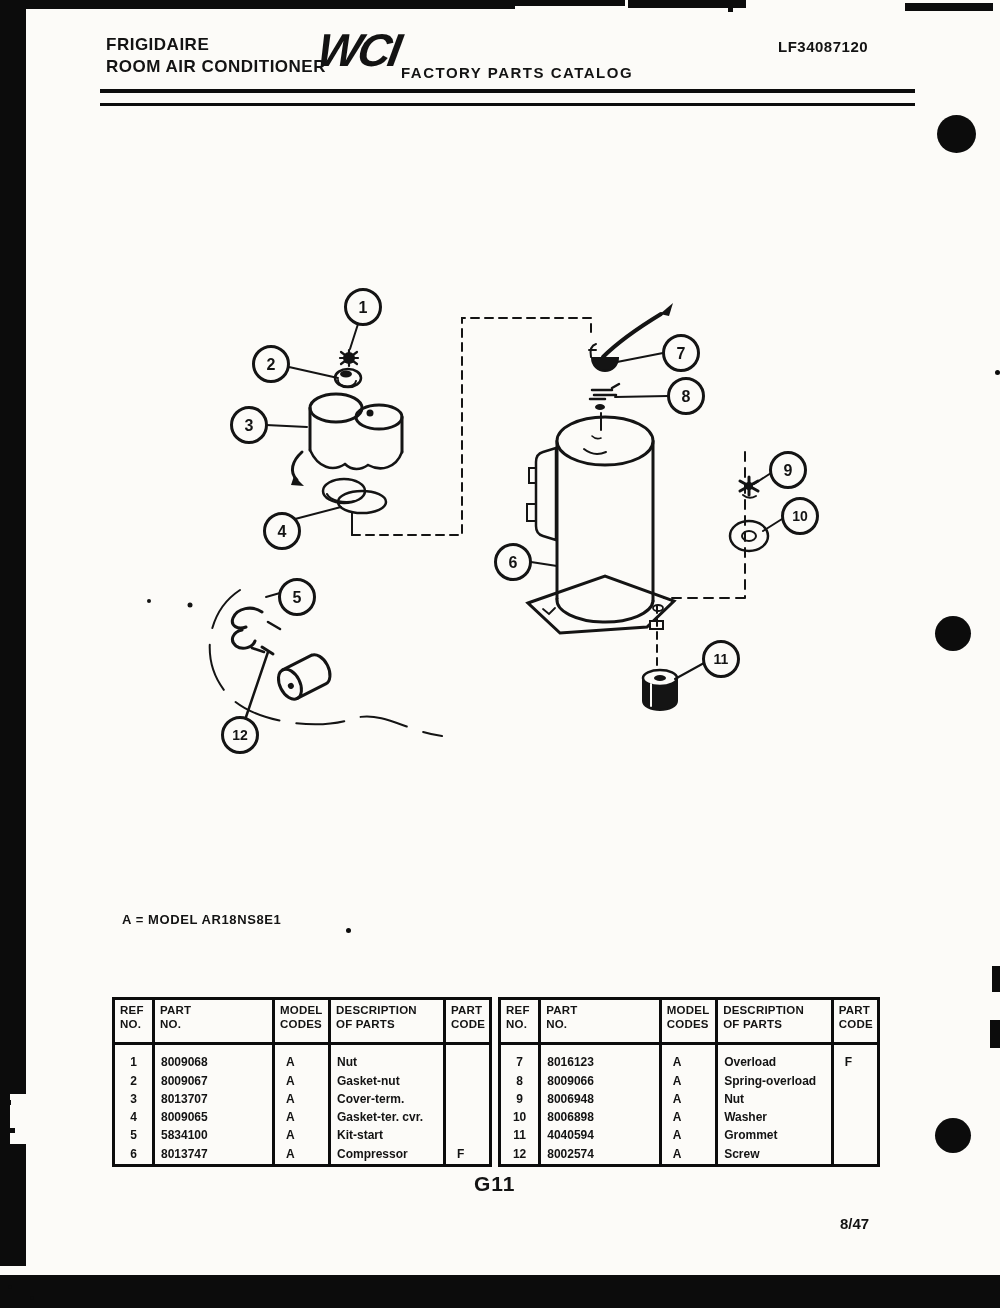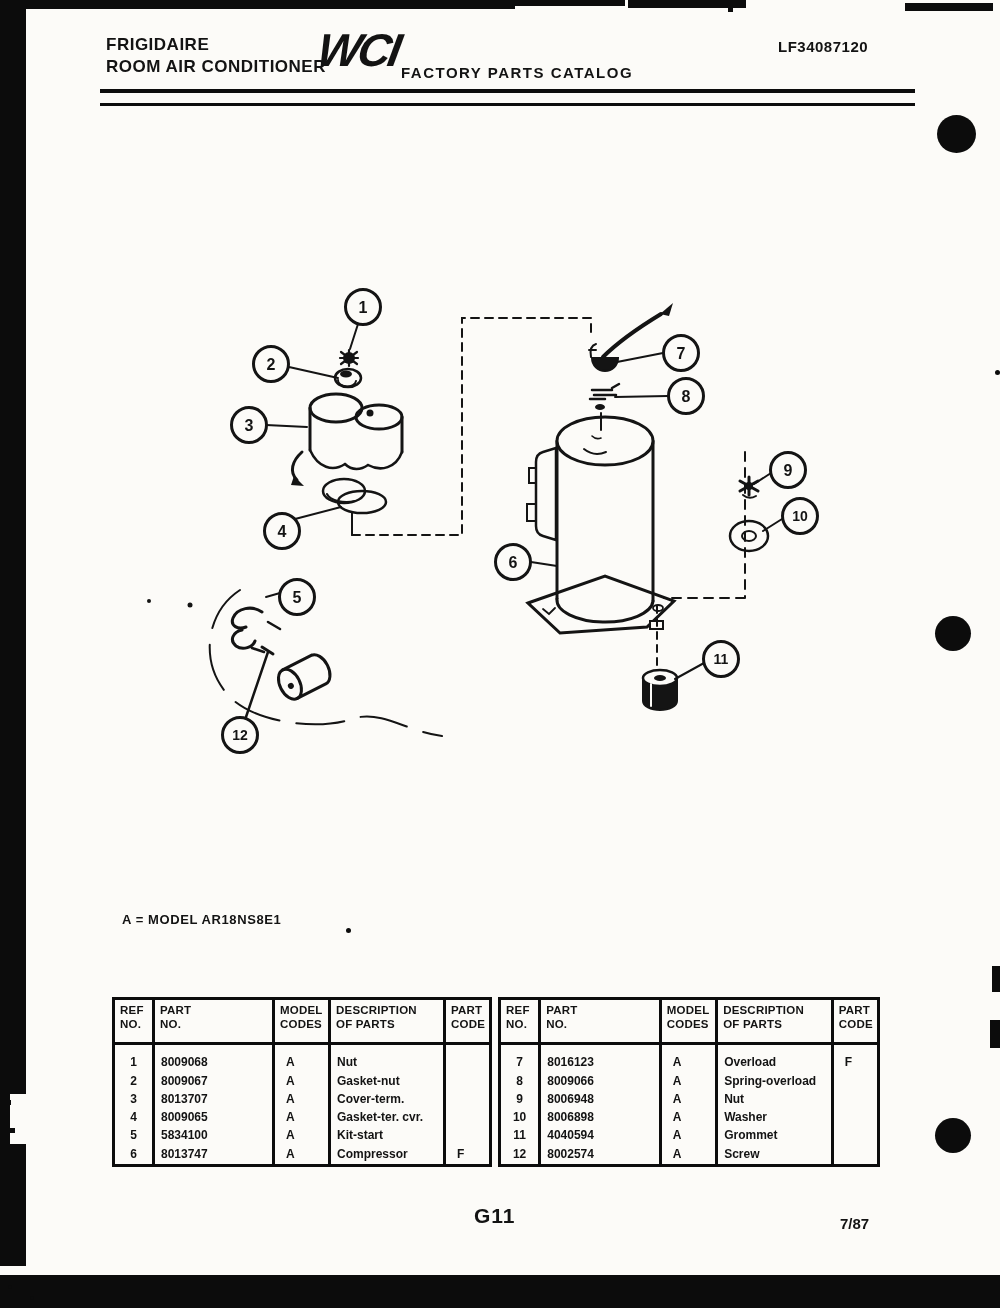--- a/index.html
+++ b/index.html
@@ -28,21 +28,21 @@
   table.parts td{border-left:3px solid #0c0c0c;font-size:12px;font-weight:700;
                  vertical-align:top;padding:0 2px 0 6px;line-height:17px;white-space:nowrap;}
   table.parts th:first-child,table.parts td:first-child{border-left:none;}
   table.parts td.ref{text-align:center;padding:0;}
   table.parts td.mdl{padding-left:11px;}
   table.parts td.code{padding-left:11px;}
   table.parts tbody tr:first-child td{padding-top:9px;}
   col.c-ref{width:40px;}col.c-part{width:120px;}col.c-mdl{width:56px;}
   col.c-desc{width:115px;}col.c-code{width:46px;}
   
-  .pagenum{left:474px;top:1204px;font-size:21px;font-weight:900;letter-spacing:1px;}
+  .pagenum{left:474px;top:1172px;font-size:21px;font-weight:900;letter-spacing:1px;}
   .datecode{left:840px;top:1215px;font-size:15px;font-weight:800;}
   
   .dot{border-radius:50%;}
   .speck{background:#0c0c0c;border-radius:50%;}
   
   #diagram-svg{position:absolute;left:130px;top:270px;}
   #diagram-svg *{vector-effect:none;}
   .callout-num{font-family:"Liberation Sans",sans-serif;font-weight:800;}
 </style>
 </head>
@@ -396,15 +396,15 @@
           <td class="ref">12</td>
           <td class="part">8002574</td>
           <td class="mdl">A</td>
           <td class="desc">Screw</td>
           <td class="code"></td>
         </tr>
       </tbody>
   </table>
 
   <div class="abs pagenum">G11</div>
-  <div class="abs datecode">7/87</div>
+  <div class="abs datecode">8/47</div>
 
 </div>
 
 </body></html>

